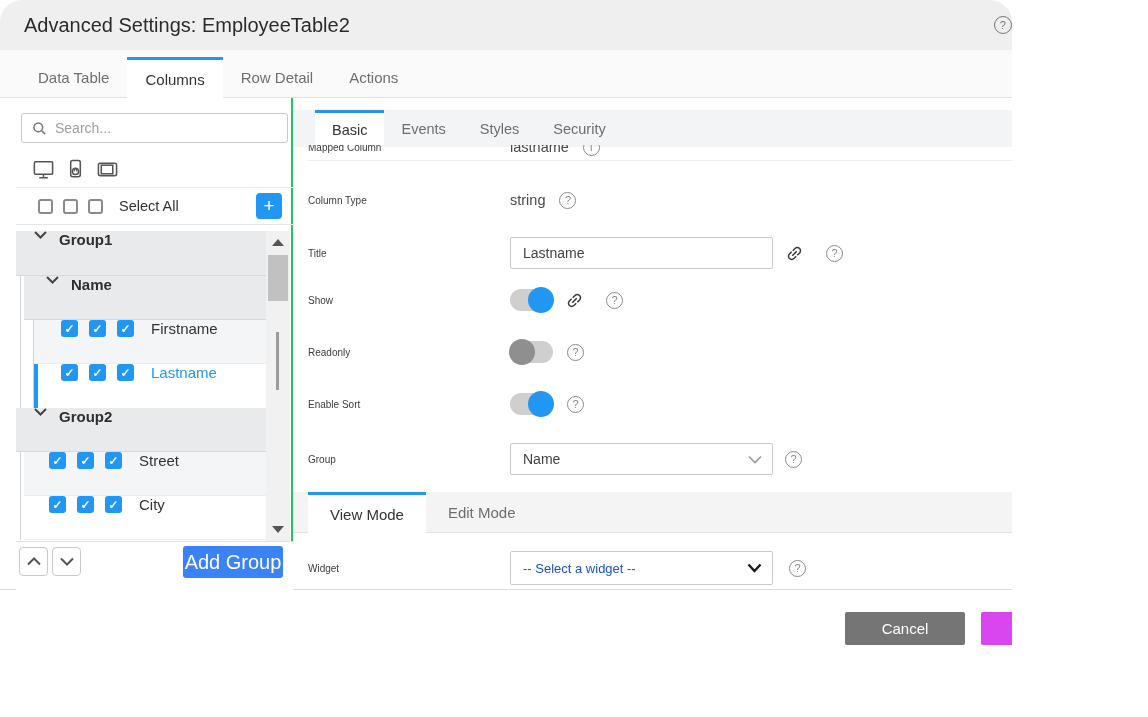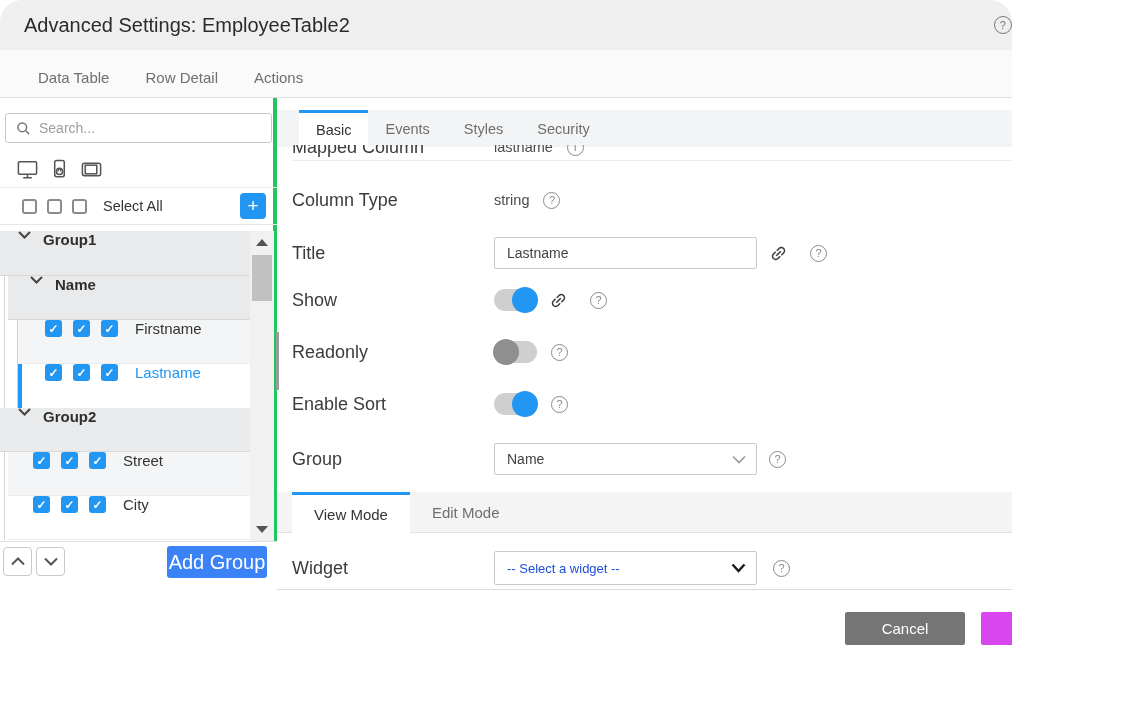--- a/index.html
+++ b/index.html
@@ -24,21 +24,21 @@
     display:flex; padding-left:20px; }
   .mtab { height:41px; margin-top:7px; display:flex; align-items:center; padding:0 18px;
     font-size:15px; color:#6f6f6f; cursor:pointer; }
   .mtab.active { background:#fff; border-top:3px solid #2196f3; color:#333; height:42px; margin-bottom:-1px; }
 
   
   .body { position:absolute; left:0; top:98px; width:1117px; height:492px; display:flex;
     border-right:1px solid #e8e8e8; border-bottom:1px solid #dcdcdc; background:#fff; }
 
   
-  .sidebar { position:relative; width:277px; border-right:4px solid #22c55e; background:#fff; }
+  .sidebar { position:relative; width:277px; border-right:2px solid #22c55e; background:#fff;margin-left:16px; }
   .search-box { position:absolute; left:5px; top:15px; width:267px; height:30px;
     border:1px solid #c9c9c9; border-radius:3px; display:flex; align-items:center; padding-left:10px; gap:8px; background:#fff; }
   .search-box input { border:none; outline:none; font-size:14px; color:#444; width:200px; font-family:inherit; }
   .search-box input::placeholder { color:#9e9e9e; }
   .devices-row { position:absolute; left:0; top:53px; width:277px; height:37px;
     border-bottom:1px solid #eaeaea; display:flex; align-items:center; padding-left:16px; gap:9px; }
   .selectall-row { position:absolute; left:0; top:90px; width:277px; height:37px;
     border-bottom:1px solid #e5e5e5; display:flex; align-items:center; padding-left:22px; }
   .cb-empty { width:15px; height:15px; border:2px solid #8b8b8b; border-radius:3px; background:#fff; margin-right:10px; cursor:pointer; }
   .selectall-label { font-size:14.5px; color:#333; margin-left:6px; }
@@ -70,21 +70,21 @@
     color:#fff; font-size:20px; font-weight:500; border-radius:3px; display:flex; align-items:center; justify-content:center; cursor:pointer; }
   .divider-thumb { position:absolute; left:276px; top:234px; width:3px; height:58px; background:#9b9b9b; z-index:5; }
 
   
   .main { position:relative; flex:1; background:#fff; overflow:hidden; }
   .inner-tabs { position:absolute; left:0; top:12px; width:100%; height:37px; background:#f3f4f5; display:flex; padding-left:22px;align-items:flex-end; }
   .itab { height:37px; display:flex; align-items:center; padding:0 17px; font-size:14.5px; color:#6e6e6e; cursor:pointer; }
   .itab.active { background:#fff; border-top:3px solid #2196f3; color:#333; }
 
   .frow { position:absolute; left:15px; display:flex; align-items:center; }
-  .flabel { width:202px; font-size:18px; color:#3c3c3c; flex:none; }
+  .flabel { width:202px; font-size:10px; color:#3c3c3c; flex:none; }
   .fvalue { font-size:14.5px; color:#4a4a4a; }
   .clip-row { position:absolute; left:0; top:47px; width:807px; height:15px; overflow:hidden; }
   .clip-inner { position:relative; top:-11px; height:26px; display:flex; align-items:center; left:15px; }
   .hairline { position:absolute; left:15px; top:62px; width:792px; height:1px; background:#ececec; }
 
   .txt-input { width:263px; height:32px; border:1px solid #c9c9c9; border-radius:2px; padding:0 12px;
     font-size:14px; color:#424242; font-family:inherit; outline:none; }
   .select-box { width:263px; height:32px; border:1px solid #c9c9c9; border-radius:2px; background:#fff;
     display:flex; align-items:center; padding:0 12px; cursor:pointer; position:relative; }
   .select-box .sel-text { font-size:14px; color:#424242; }
@@ -129,20 +129,21 @@
       <div class="help-wrap">
         <span class="qcircle">?</span>
         <span class="help-label">Help</span>
       </div>
       <span class="close-x">✕</span>
     </div>
   </div>
 
   <div class="main-tabs">
     <div class="mtab">Data Table</div>
+    <div class="mtab active">Columns</div>
     <div class="mtab">Row Detail</div>
     <div class="mtab">Actions</div>
   </div>
 
   <div class="body">
 
     <aside class="sidebar">
       <div class="search-box">
         <svg width="15" height="15" viewBox="0 0 24 24" fill="none" stroke="#757575" stroke-width="2.4">
             <circle cx="10" cy="10" r="7"></circle>

